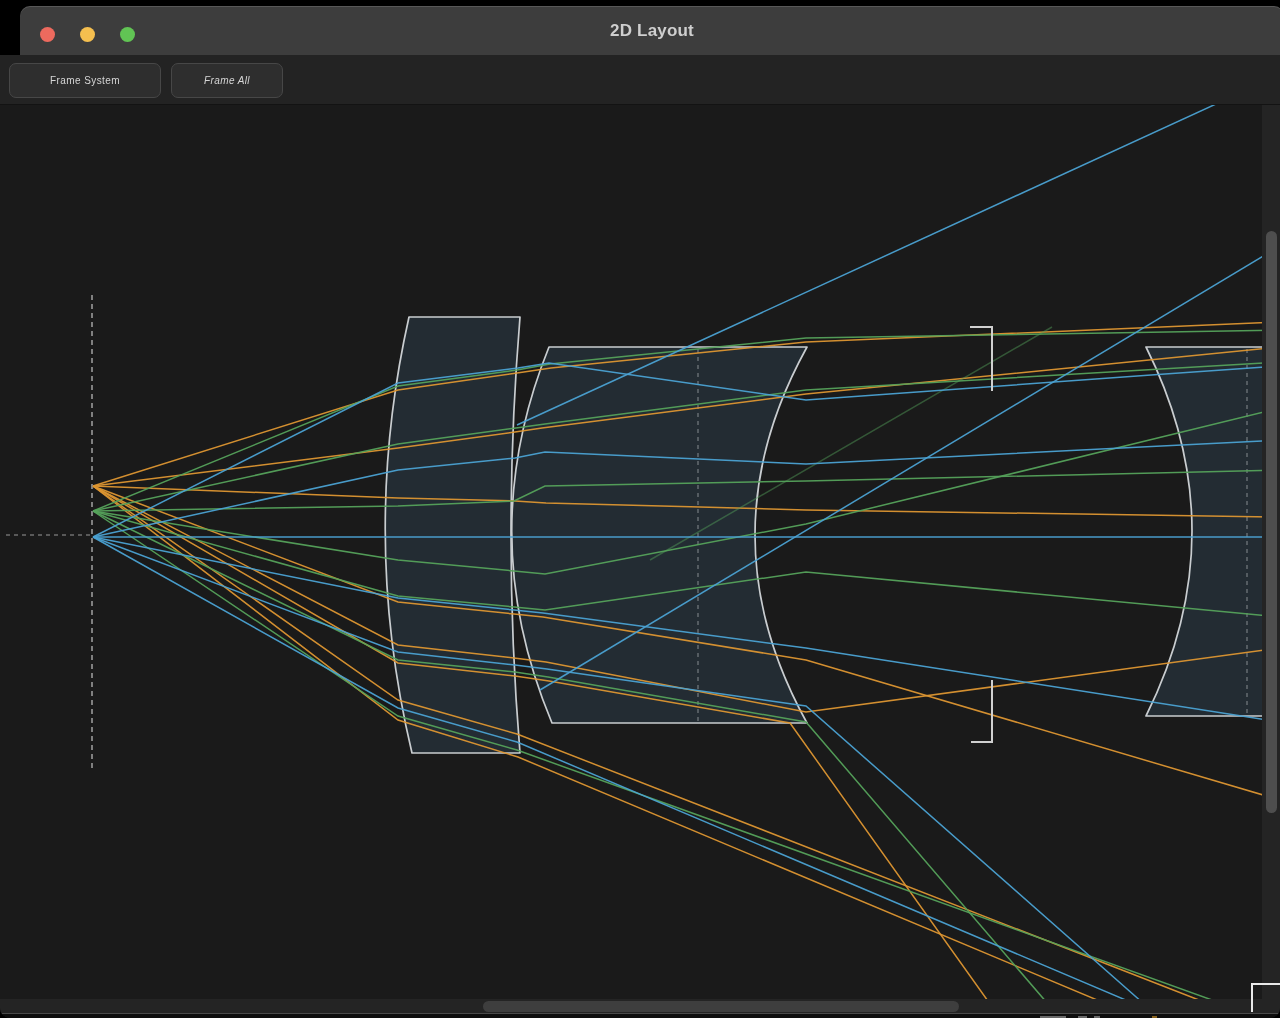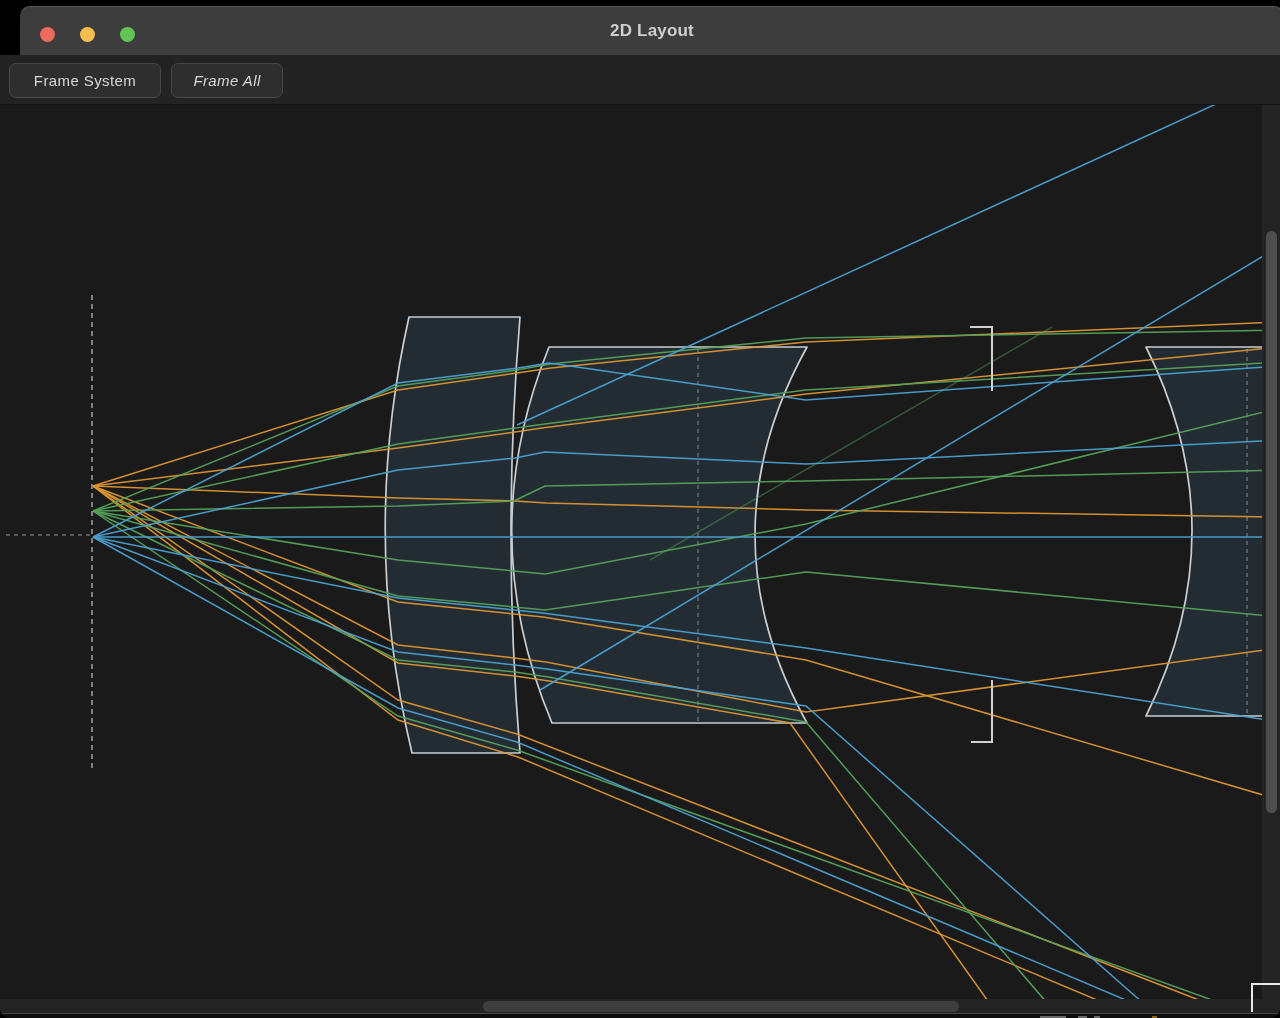--- a/index.html
+++ b/index.html
@@ -11,21 +11,21 @@
   .tl{position:absolute;top:21px;width:15px;height:15px;border-radius:50%;}
   #tl-close{left:20px;background:#ed6a5e;}
   #tl-min{left:60px;background:#f5bf4f;}
   #tl-zoom{left:100px;background:#61c454;}
   #title{position:absolute;left:0;top:0;width:100%;height:49px;line-height:49px;text-align:center;
          color:#cfcfcf;font-size:17px;font-weight:bold;letter-spacing:.2px;}
   
   #toolbar{position:absolute;left:0;top:55px;width:1280px;height:49px;background:#232323;
            border-bottom:1px solid #131313;}
   .tbtn{position:absolute;top:8px;height:35px;background:#2e2e2e;border:1px solid #474747;
-        border-radius:7px;color:#d6d6d6;font-size:15px;letter-spacing:.4px;
+        border-radius:7px;color:#d6d6d6;font-size:10px;letter-spacing:.4px;
         display:flex;align-items:center;justify-content:center;box-sizing:border-box;}
   #btn-frame-system{left:9px;width:152px;}
   #btn-frame-all{left:171px;width:112px;font-style:italic;}
   
   #canvas{position:absolute;left:0;top:105px;width:1280px;height:913px;background:#1a1a1a;
           border-radius:0 0 10px 10px;overflow:hidden;}
   #plot{position:absolute;left:0;top:0;}
   
   #vscroll-track{position:absolute;right:0;top:0;width:18px;height:895px;background:#242424;}
   #vscroll-thumb{position:absolute;right:3px;top:126px;width:11px;height:582px;background:#4e4e4e;border-radius:6px;}

